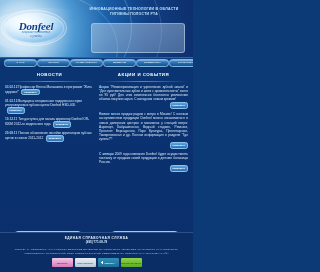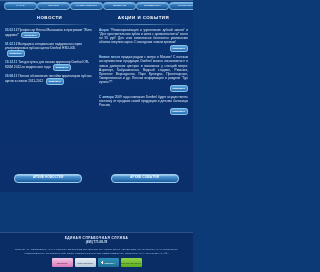--- a/index.html
+++ b/index.html
@@ -167,20 +167,34 @@
     content:"";position:absolute;background:#fff;
   }
   .badge .cross:before{left:1.1px;top:.35px;width:.8px;height:2.3px;}
   .badge .cross:after{left:.35px;top:1.1px;width:2.3px;height:.8px;}
 </style>
 </head>
 <body>
 
 <div class="page">
 
+  <div class="header">
+    <div class="hdr-arcs">
+      <div class="arc a1"></div>
+      <div class="arc a2"></div>
+      <div class="arc a3"></div>
+      <div class="swoosh"></div>
+    </div>
+    <div class="logo-oval"></div>
+    <div class="logo-word">Donfeel</div>
+    <div class="logo-sub">здоровье начинается</div>
+    <div class="logo-sub2">с улыбки</div>
+    <div class="tagline">ИННОВАЦИОННЫЕ ТЕХНОЛОГИИ В ОБЛАСТИ ГИГИЕНЫ ПОЛОСТИ РТА</div>
+    <div class="hdr-panel"></div>
+  </div>
 
   <div class="nav">
     <div class="nav-btn">О НАС</div>
     <div class="nav-btn">СТАТЬИ</div>
     <div class="nav-btn two-line">НАШИ ТОВАРЫ</div>
     <div class="nav-btn">ДИЛЕРАМ</div>
     <div class="nav-btn">ПОДДЕРЖКА</div>
     <div class="nav-btn">КОНТАКТЫ</div>
   </div>
 

